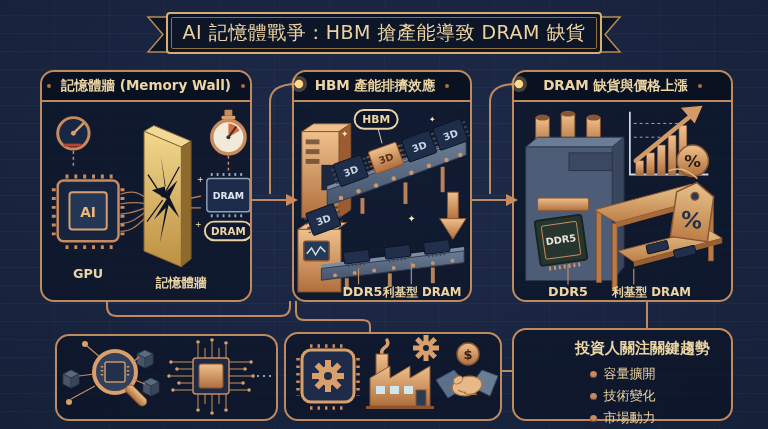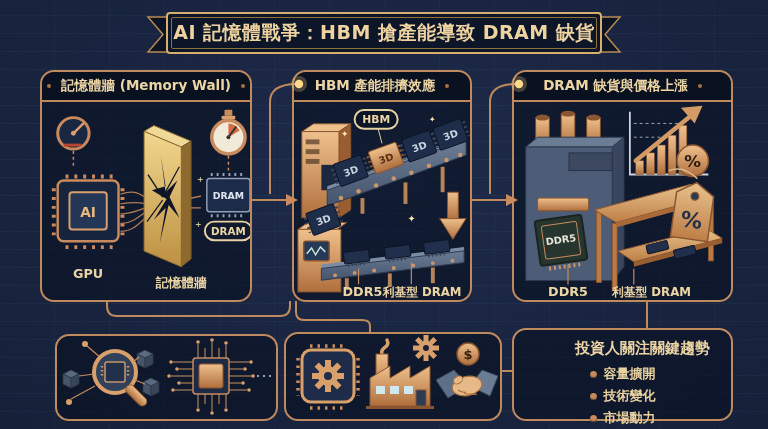--- a/index.html
+++ b/index.html
@@ -19,21 +19,21 @@
   }
   .banner-main{
     position:absolute;left:166px;top:12px;width:436px;height:42px;
     background:#0c1628;border:2px solid #d8ae6e;border-radius:4px;z-index:6;
     display:flex;align-items:center;justify-content:center;
   }
   .banner-inner{
     position:absolute;inset:3px;border:1px solid #8f7140;border-radius:2px;
     display:flex;align-items:center;justify-content:center;
   }
-  .banner-title{color:#eed3a0;font-size:19px;font-weight:bold;letter-spacing:.5px;white-space:nowrap;}
+  .banner-title{color:#eed3a0;font-size:19px;font-weight:normal;letter-spacing:.5px;white-space:nowrap;}
   .panel{
     position:absolute;top:70px;height:232px;border:2px solid var(--copper);
     border-radius:14px;background:var(--panelbg);z-index:2;
   }
   .panel-header{
     height:30px;border-bottom:2px solid var(--copper);border-radius:12px 12px 0 0;
     background:rgba(4,9,20,.5);display:flex;align-items:center;justify-content:center;gap:10px;
   }
   .panel-title{color:var(--cream);font-weight:bold;font-size:13.5px;white-space:nowrap;}
   .hdot{width:4px;height:4px;border-radius:50%;background:#a9713f;flex:0 0 auto;}
@@ -41,21 +41,21 @@
   .bbox{
     position:absolute;border:2px solid var(--copper);border-radius:14px;
     background:var(--panelbg);z-index:2;
   }
   #overlay{position:absolute;inset:0;z-index:5;pointer-events:none;}
   .inv-title{color:var(--cream);font-size:15px;font-weight:bold;text-align:center;margin-top:9px;margin-left:40px;}
   .inv-cols{display:flex;justify-content:center;gap:14px;margin-top:7px;}
   .inv-col{display:flex;flex-direction:column;gap:4px;}
   .inv-item{display:flex;align-items:center;gap:7px;}
   .inv-dot{width:7px;height:7px;border-radius:50%;background:#c98a5e;box-shadow:inset 0 -1px 1px rgba(0,0,0,.5);flex:0 0 auto;}
-  .inv-text{color:#e9d1a0;font-size:13px;font-weight:bold;white-space:nowrap;}
+  .inv-text{color:#e9d1a0;font-size:13px;font-weight:normal;white-space:nowrap;}
   svg text{font-family:"DejaVu Sans","Liberation Sans",sans-serif;}
 </style>
 </head>
 <body>
 
 <div id="stage">
 
   <svg width="0" height="0" style="position:absolute">
     <defs>
       <linearGradient id="copperV" x1="0" y1="0" x2="0" y2="1">

